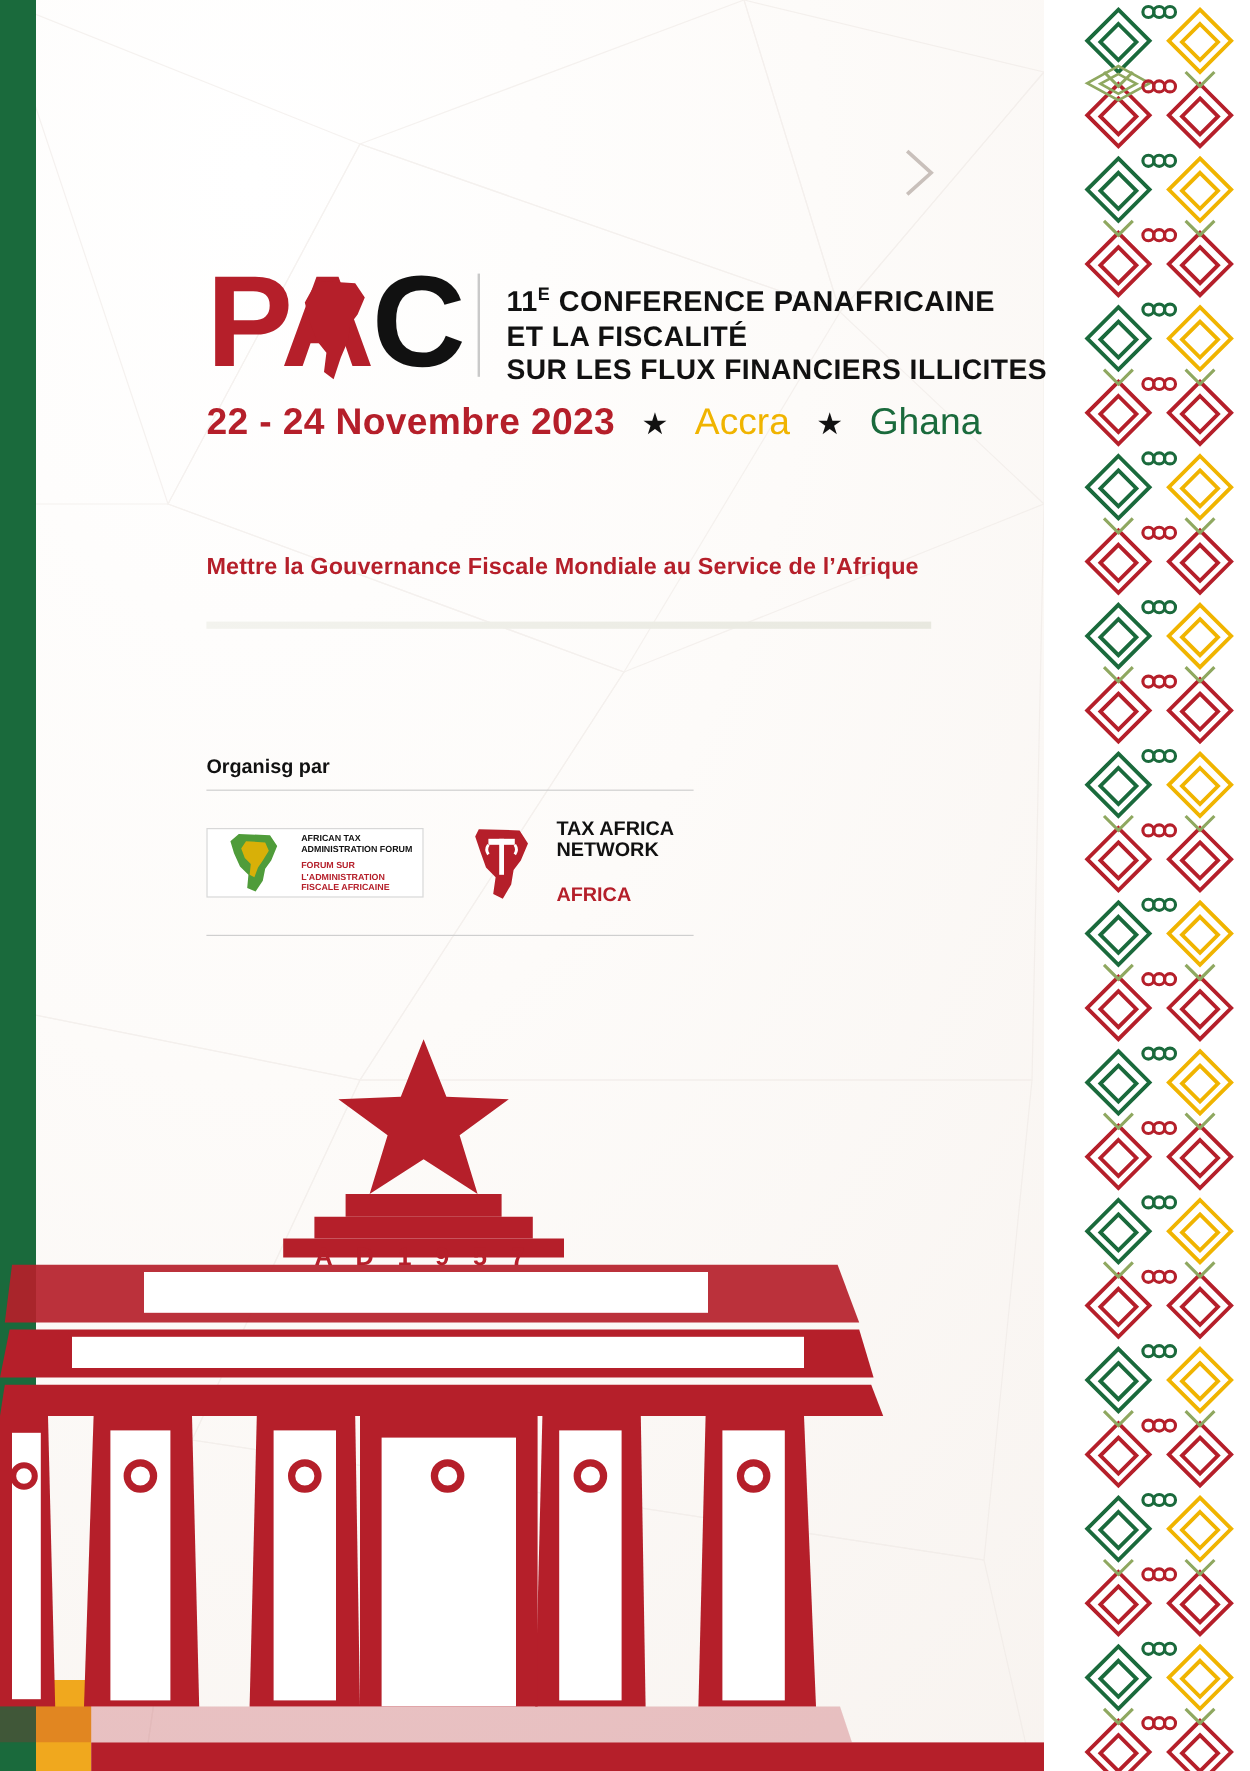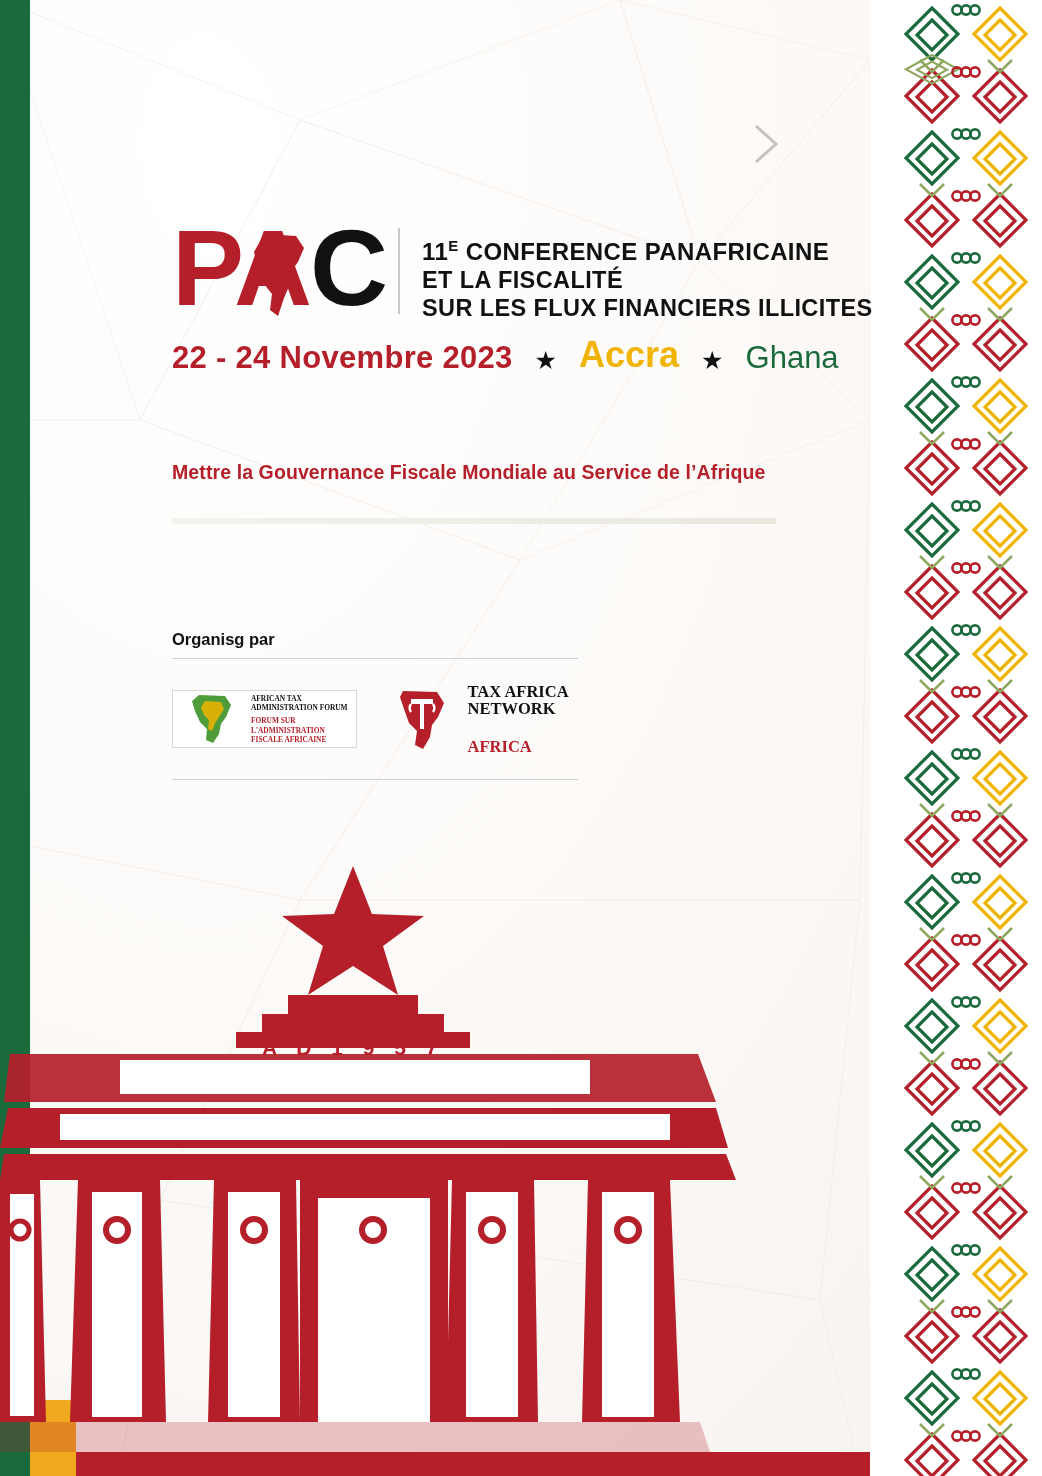--- a/index.html
+++ b/index.html
@@ -85,42 +85,42 @@
   .sup{font-size:15px;vertical-align:super;}
 
   .date-row{
     position:absolute;left:172px;top:334px;
     display:flex;align-items:flex-end;gap:0px;
   }
   .date-txt{
     color:#b51f2a;font-weight:bold;font-size:31px;letter-spacing:.3px;
   }
   .star{font-size:25px;color:#111;margin:0 22px;line-height:31px;}
-  .city{color:#f0b400;font-weight:bold;font-size:36px;}
+  .city{color:#f0b400;font-weight:normal;font-size:31px;}
   .country{color:#1a6a3c;font-weight:normal;font-size:31px;}
 
   .theme{
     position:absolute;left:172px;top:461px;
     color:#b51f2a;font-weight:bold;font-size:19.5px;letter-spacing:.1px;
   }
   .theme-rule{
     position:absolute;left:172px;top:518px;width:604px;height:6px;
     background:linear-gradient(to right,#f3f3ee,#e8e8df);
   }
 
   
   .org{
     position:absolute;left:172px;top:630px;width:406px;
   }
   .org-label{
     font-weight:bold;font-size:16.5px;color:#111;padding-bottom:9px;
   }
   .org-box{
     border-top:1px solid #cfcfcf;border-bottom:1px solid #cfcfcf;
-    height:120px;display:flex;align-items:center;gap:30px;font-family:Liberation Serif, serif;
+    height:120px;display:flex;align-items:center;gap:30px;
   }
   .ataf{
     display:flex;align-items:center;gap:8px;
     border:1px solid #d8d8d8;padding:6px 8px;height:58px;box-sizing:border-box;
     background:#fff;
   }
   .ataf-txt{font-size:7.4px;font-weight:bold;line-height:9.2px;color:#111;}
   .ataf-txt .sub{color:#b51f2a;}
   .tjna{display:flex;align-items:center;gap:9px;}
   .tjna-txt{font-weight:bold;line-height:17px;font-size:16.5px;color:#111;}

